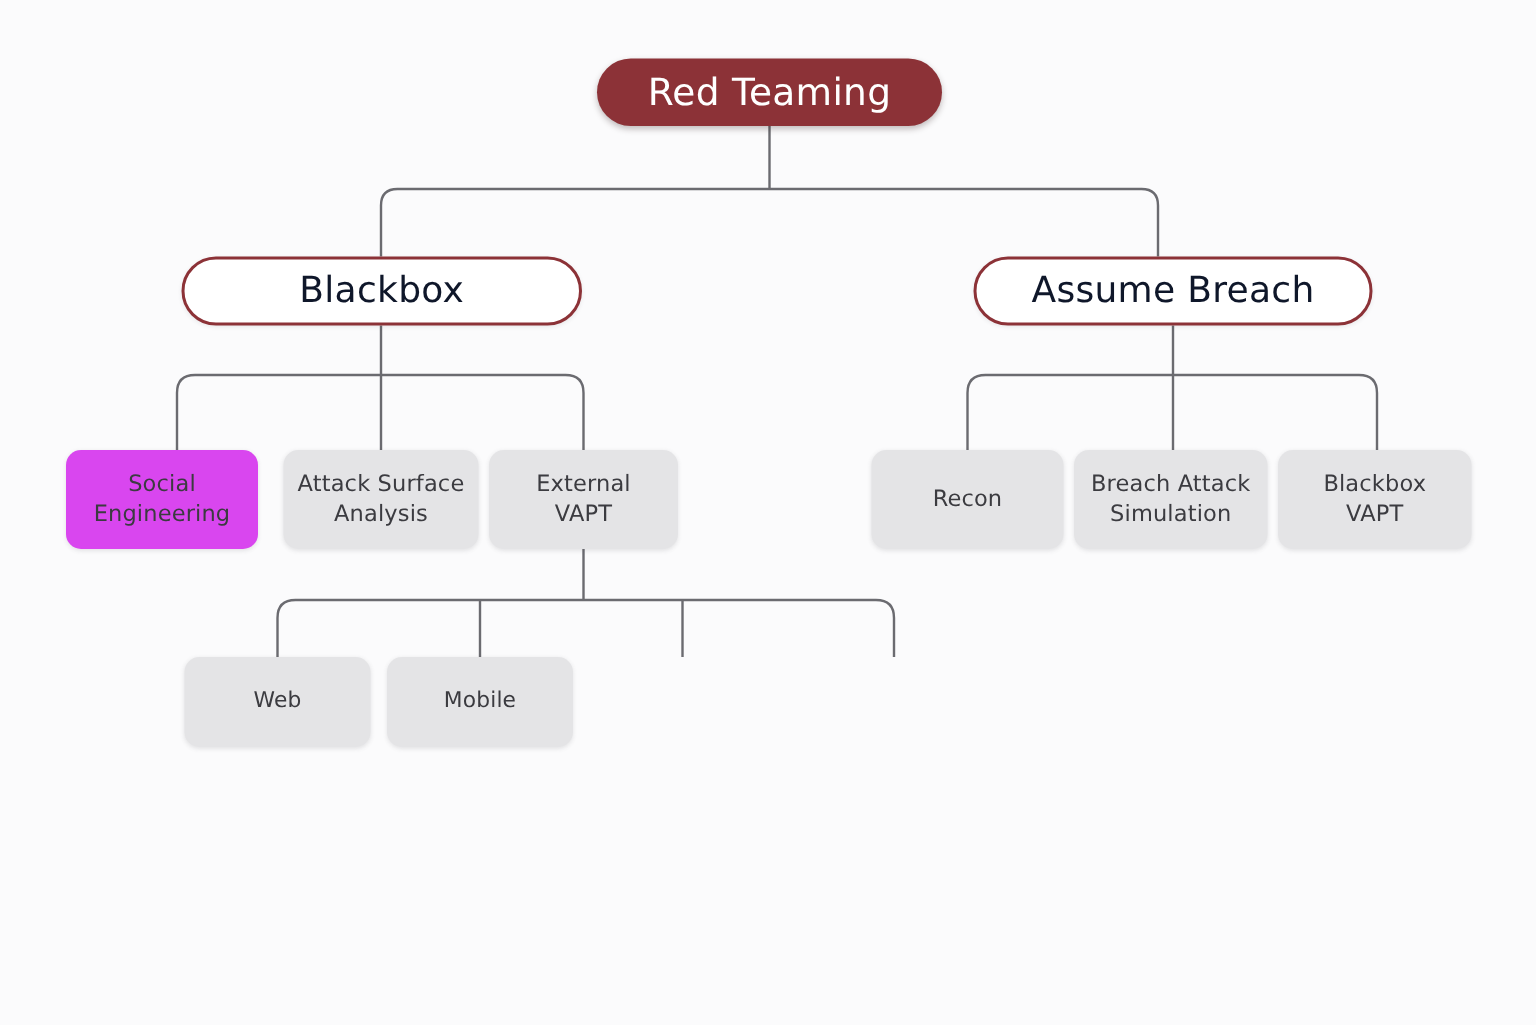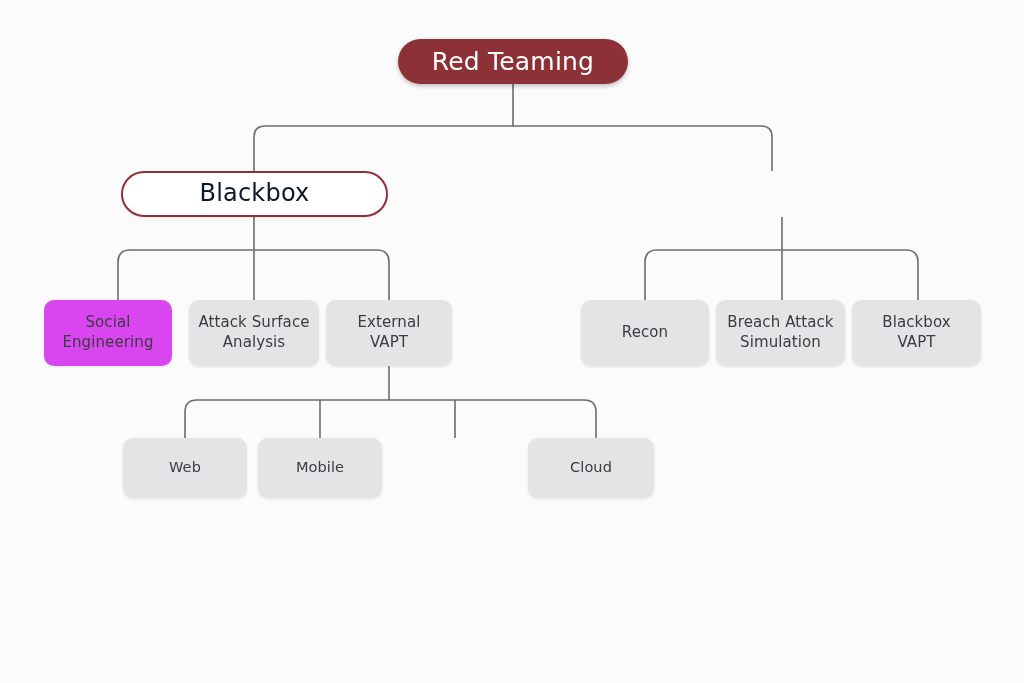--- a/index.html
+++ b/index.html
@@ -97,20 +97,21 @@
       <path d="M320,400 L320,438"></path>
       <path d="M455,400 L455,438"></path>
 
     </g>
   </svg>
 
   <div class="node root" style="left: 398px; top: 39px; width: 230px; height: 45px; background: rgb(140, 50, 55);">Red Teaming</div>
 
   <div class="node branch" style="left: 121px; top: 171px; width: 267px; height: 46px; border-color: rgb(140, 50, 55);">Blackbox</div>
 
+  <div class="node branch" style="left: 649px; top: 171px; width: 266px; height: 46px; border-color: rgb(140, 50, 55);">Assume Breach</div>
 
   <div class="node leaf" style="left: 44px; top: 300px; width: 128px; height: 66px; background: #d946ef;">Social
 Engineering</div>
 
   <div class="node leaf" style="left: 189px; top: 300px; width: 130px; height: 66px; background: rgb(228, 228, 230);">Attack Surface
 Analysis</div>
 
   <div class="node leaf" style="left: 326px; top: 300px; width: 126px; height: 66px; background: rgb(228, 228, 230);">External
 VAPT</div>
 
@@ -120,15 +121,14 @@
   <div class="node leaf" style="left: 581px; top: 300px; width: 128px; height: 66px; background: rgb(228, 228, 230);">Recon</div>
 
   <div class="node leaf" style="left: 852px; top: 300px; width: 129px; height: 66px; background: rgb(228, 228, 230);">Blackbox
 VAPT</div>
 
   <div class="node leaf small" style="left: 123px; top: 438px; width: 124px; height: 60px; background: rgb(228, 228, 230);">Web</div>
 
   <div class="node leaf small" style="left: 258px; top: 438px; width: 124px; height: 60px; background: rgb(228, 228, 230);">Mobile</div>
 
 
-  <div class="node leaf small" style="left: 528px; top: 438px; width: 126px; height: 60px; background: rgb(228, 228, 230);">Cloud</div>
 
 </div>
 
 </body></html>

